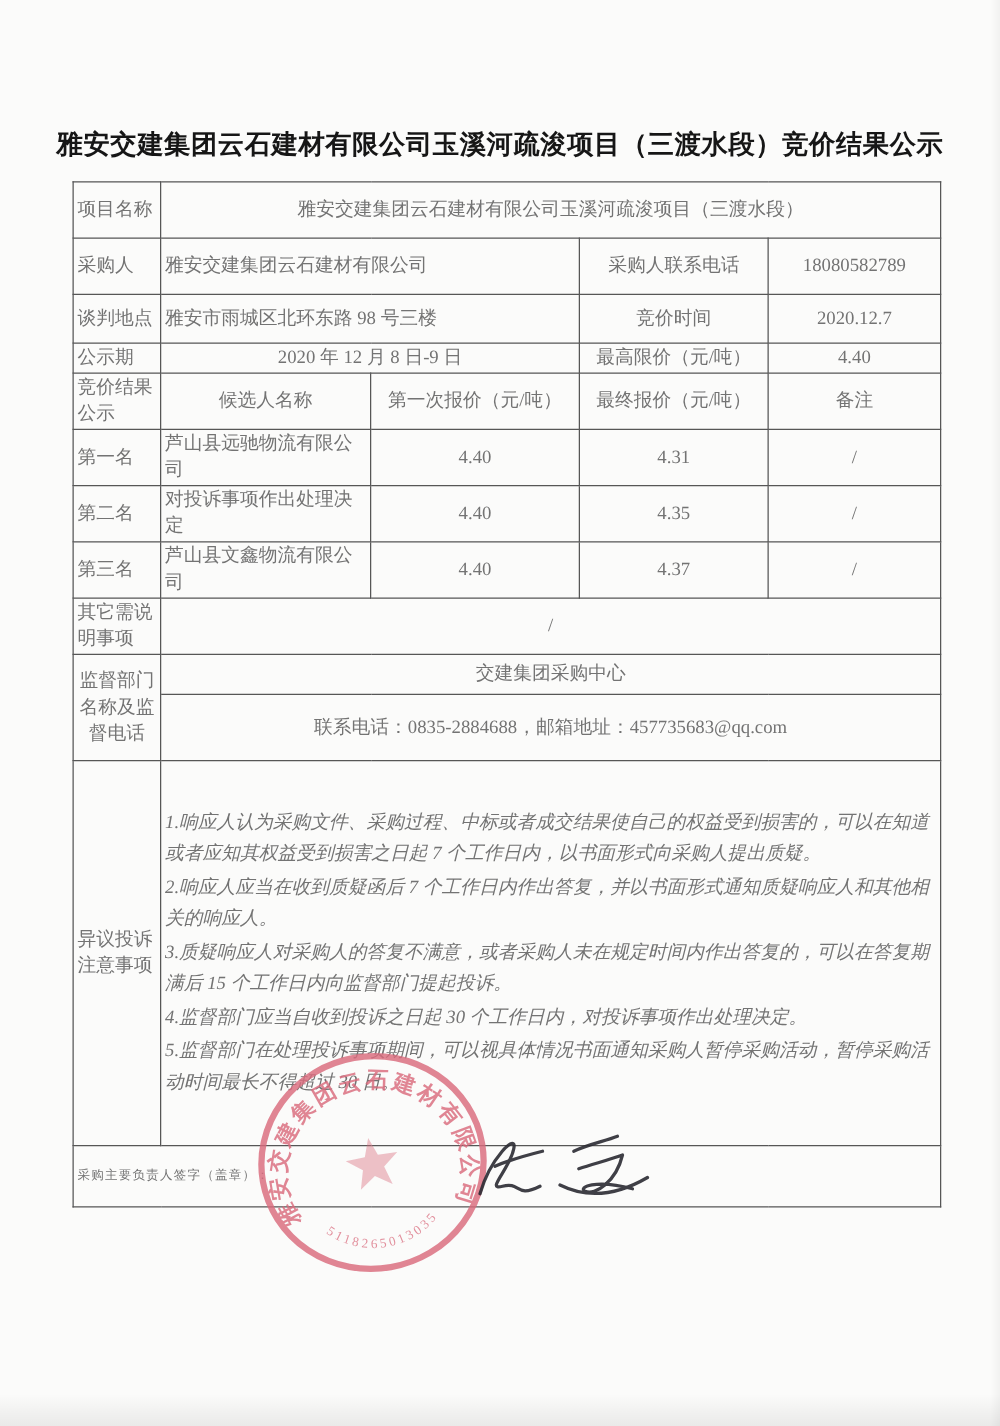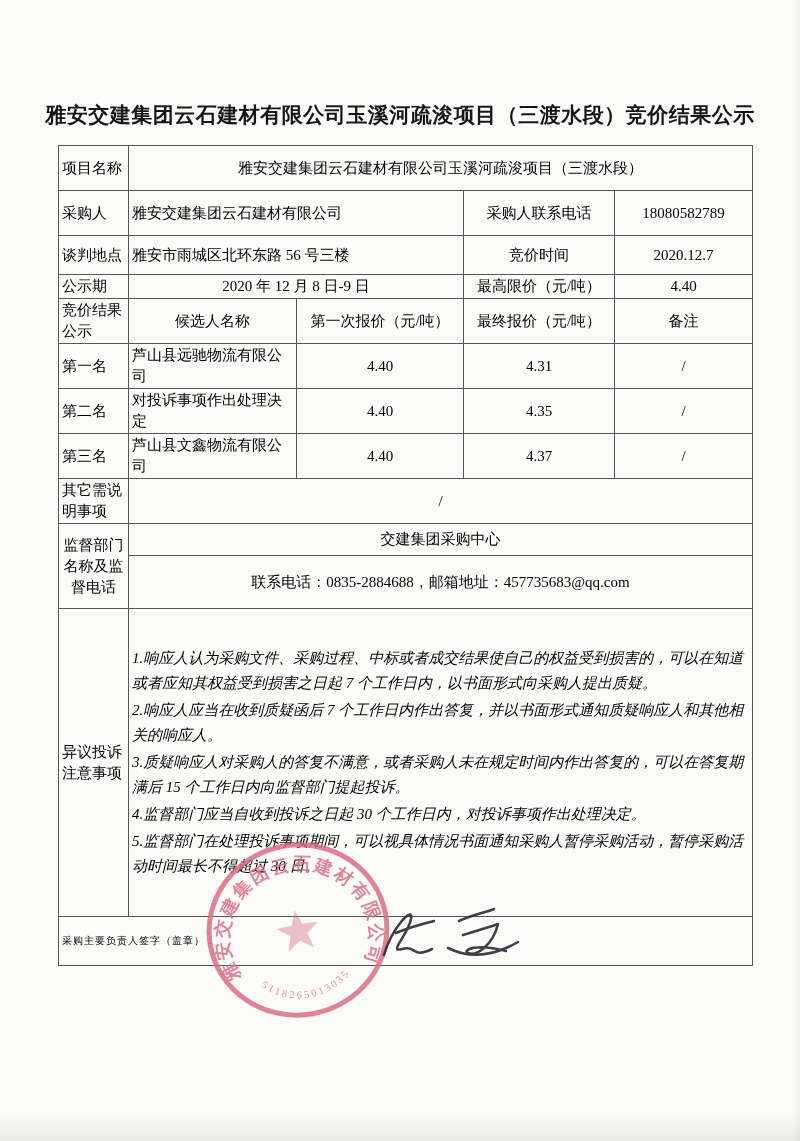--- a/index.html
+++ b/index.html
@@ -14,21 +14,21 @@
   }
   .title{
     position:absolute;top:101px;left:0;width:100%;
     margin:0;text-align:center;
     font-size:21px;font-weight:bold;letter-spacing:0.5px;
     color:#161616;
   }
   table.doc{
     position:absolute;left:58px;top:145px;width:694px;
     border-collapse:collapse;table-layout:fixed;
-    font-size:15px;color:#000000;
+    font-size:15px;color:#737373;
   }
   table.doc td{
     border:1px solid #565656;
     padding:1px 3px;
     line-height:1.4;
     vertical-align:middle;
     overflow:hidden;
   }
   td.ctr{text-align:center;margin-left:24px;}
   td.lft{text-align:left;}
@@ -82,21 +82,21 @@
 
     <tr class="h45">
       <td class="lbl">采购人</td>
       <td class="lft" colspan="2">雅安交建集团云石建材有限公司</td>
       <td class="ctr">采购人联系电话</td>
       <td class="ctr">18080582789</td>
     </tr>
 
     <tr class="h39">
       <td class="lbl">谈判地点</td>
-      <td class="lft" colspan="2">雅安市雨城区北环东路 56 号三楼</td>
+      <td class="lft" colspan="2">雅安市雨城区北环东路 98 号三楼</td>
       <td class="ctr">竞价时间</td>
       <td class="ctr">2020.12.7</td>
     </tr>
 
     <tr class="h31">
       <td class="lbl">公示期</td>
       <td class="ctr" colspan="2">2020 年 12 月 8 日-9 日</td>
       <td class="ctr">最高限价（元/吨）</td>
       <td class="ctr">4.40</td>
     </tr>

